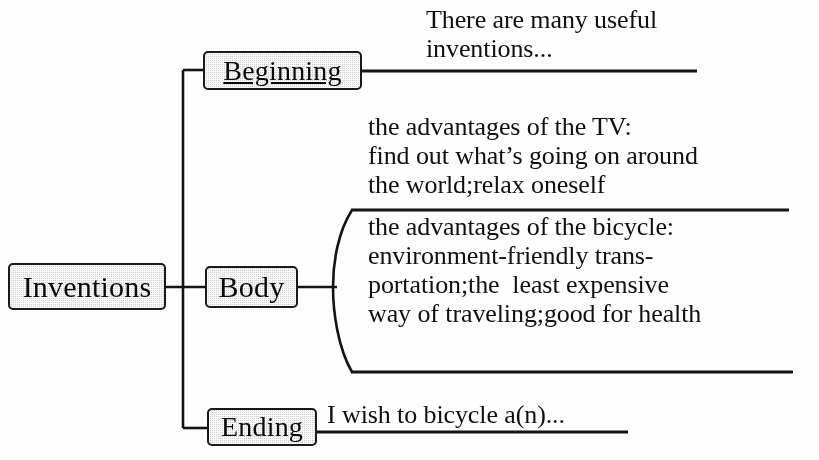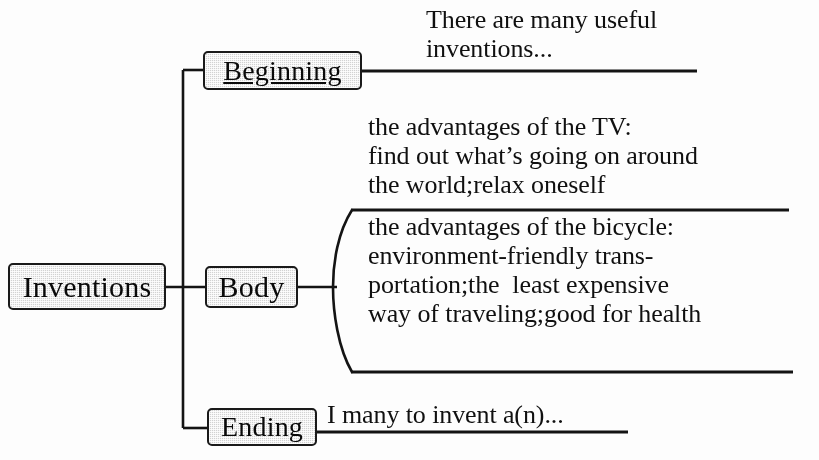--- a/index.html
+++ b/index.html
@@ -152,15 +152,15 @@
 
   <div class="leaf-text leaf-tv">the advantages of the TV:
 find out what’s going on around
 the world;relax oneself</div>
 
   <div class="leaf-text leaf-bicycle">the advantages of the bicycle:
 environment-friendly trans-
 portation;the  least expensive
 way of traveling;good for health</div>
 
-  <div class="leaf-text leaf-ending">I many to invent a(n)...</div>
+  <div class="leaf-text leaf-ending">I wish to bicycle a(n)...</div>
 
 </div>
 
 </body></html>

